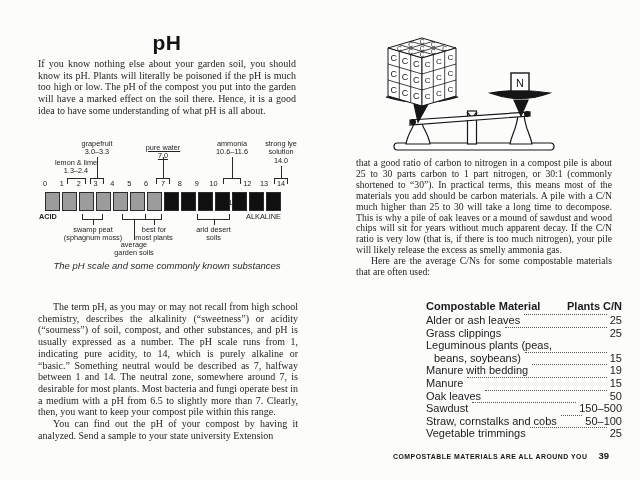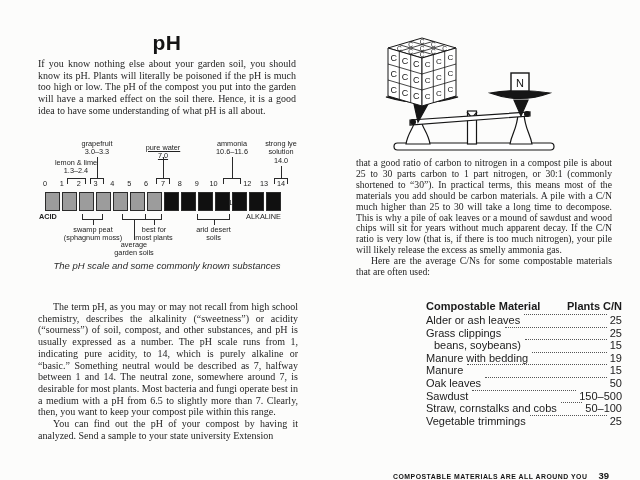--- a/index.html
+++ b/index.html
@@ -46,21 +46,21 @@
   .trow{display:flex;align-items:flex-start;margin-bottom:.5px;}
   .trow .lbl{white-space:nowrap;}
   .tdots{flex:1;border-bottom:1.2px dotted #555;margin:0 3px 2px 4px;}
   .tval{white-space:nowrap;}
   .tindent{padding-left:8px;}
 
   .footer{position:absolute;top:450px;left:0;width:609px;display:flex;
     justify-content:flex-end;align-items:baseline;gap:11px;
     font-family:"Liberation Sans",sans-serif;color:#141414;}
   .rhead{font-size:6.9px;font-weight:bold;letter-spacing:.5px;}
-  .pnum{font-size:9.5px;font-weight:bold;margin-top:20px;}
+  .pnum{font-size:9.5px;font-weight:bold;}
 
   svg text{font-family:"Liberation Sans",sans-serif;fill:#161616;}
 </style>
 </head>
 <body>
 
 <div class="spread">
 
   <div class="abs page-title">pH</div>
 
@@ -255,20 +255,23 @@
     <div class="trow">
       <span class="lbl">Alder or ash leaves</span>
       <span class="tdots"></span>
       <span class="tval">25</span>
     </div>
     <div class="trow">
       <span class="lbl">Grass clippings</span>
       <span class="tdots"></span>
       <span class="tval">25</span>
     </div>
+    <div class="trow">
+      <span class="lbl">Leguminous plants (peas,</span>
+    </div>
     <div class="trow tindent">
       <span class="lbl">beans, soybeans)</span>
       <span class="tdots"></span>
       <span class="tval">15</span>
     </div>
     <div class="trow">
       <span class="lbl">Manure with bedding</span>
       <span class="tdots"></span>
       <span class="tval">19</span>
     </div>

